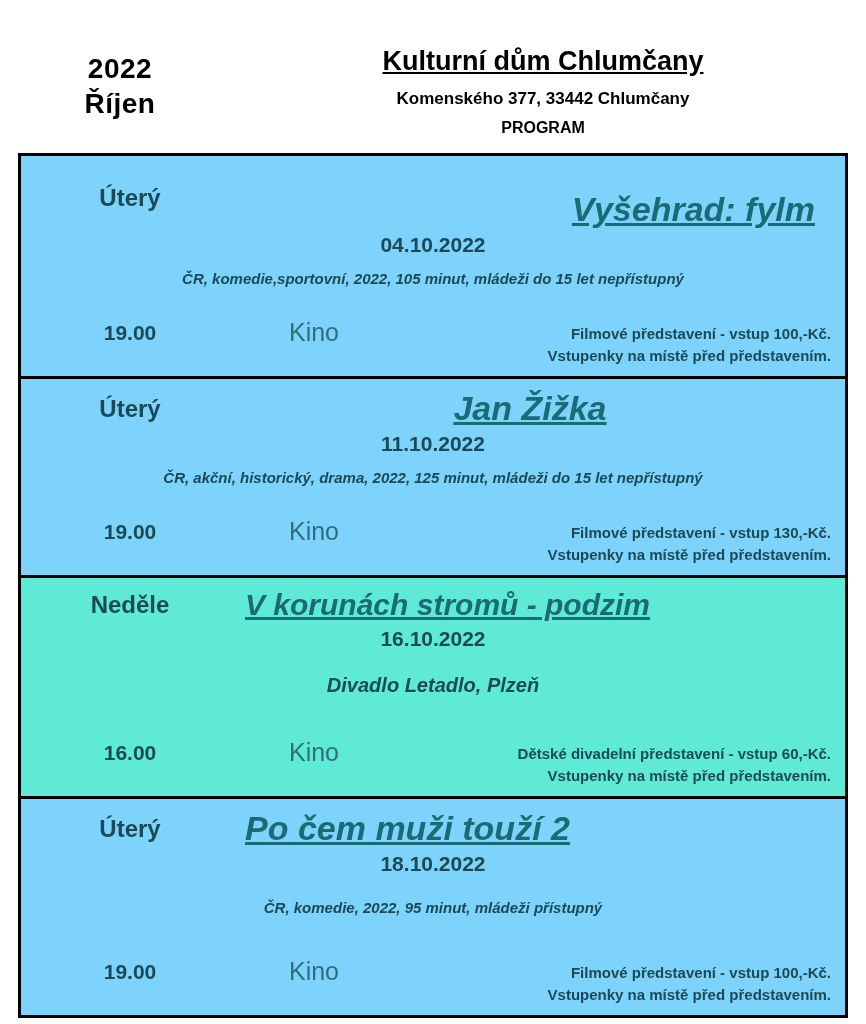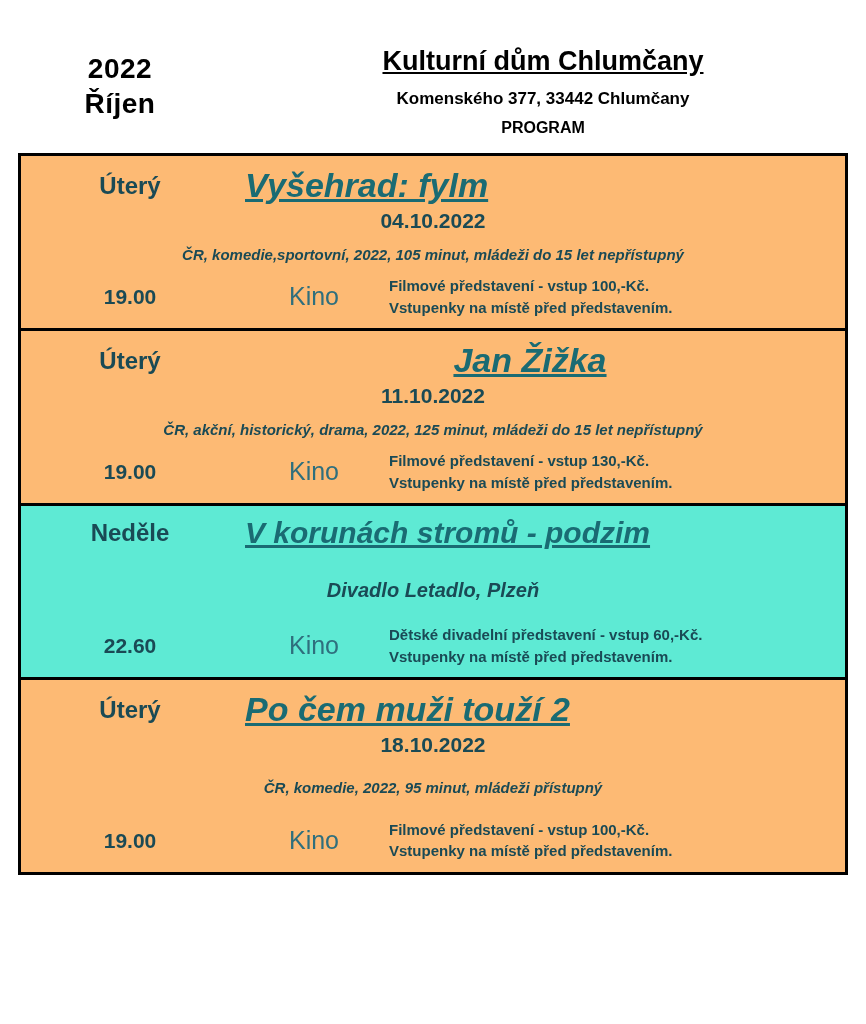--- a/index.html
+++ b/index.html
@@ -74,41 +74,42 @@
     box-sizing: border-box;
   }
   .event {
     border-bottom: 3px solid #000000;
     box-sizing: border-box;
     padding: 4px 0 6px 0;
   }
   .event:last-child {
     border-bottom: none;
   }
-  .event.blue  { background: #fdba74; }
+  .event.blue  { background: #7dd3fc; }
   .event.cream { background: #5eead4; }
 
   .row {
     display: flex;
     align-items: center;
   }
   .col-left {
     width: 218px;
     flex: none;
     text-align: center;
   }
   .col-mid {
     width: 150px;
     flex: none;
     text-align: center;
   }
   .col-right {
     flex: 1;
-    text-align: left;
+    text-align: right;
     padding-right: 14px;
+    margin-top: 24px;
   }
 
   .row-title {
     padding-top: 6px;
     padding-bottom: 2px;
   }
   .day {
     font-size: 24px;
     font-weight: bold;
     color: #1a4a55;
@@ -246,25 +247,28 @@
     </div>
 
     <div class="event cream">
       <div class="row row-title">
         <div class="col-left">
           <div class="day">Neděle</div>
         </div>
         <div class="film-title small" style="flex:1;font-style:italic;">V korunách stromů - podzim</div>
       </div>
       <div class="row row-info">
+        <div class="col-left">
+          <div class="date">16.10.2022</div>
+        </div>
         <div class="details big" style="flex:1;padding-top:14px;padding-bottom:14px;">Divadlo Letadlo, Plzeň</div>
       </div>
       <div class="row row-bottom">
         <div class="col-left">
-          <div class="time">22.60</div>
+          <div class="time">16.00</div>
         </div>
         <div class="col-mid">
           <div class="hall">Kino</div>
         </div>
         <div class="col-right">
           <div class="note">Dětské divadelní představení - vstup 60,-Kč.</div>
           <div class="note">Vstupenky na místě před představením.</div>
         </div>
       </div>
     </div>

